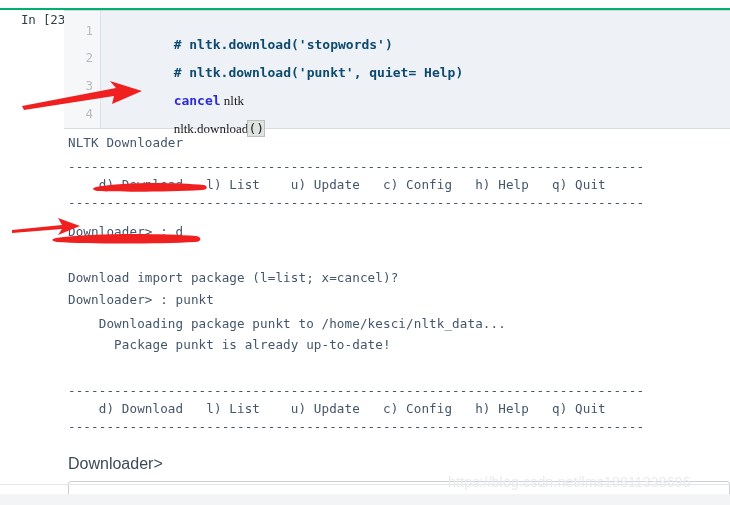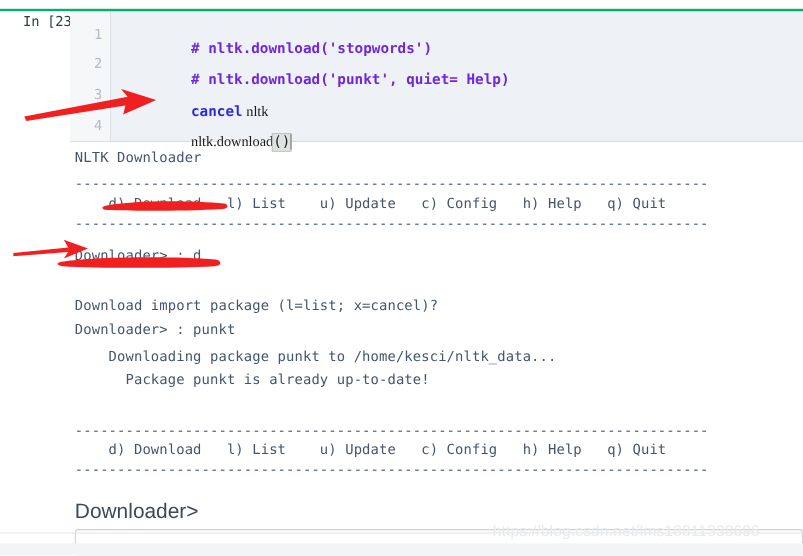--- a/index.html
+++ b/index.html
@@ -79,21 +79,21 @@
   }
   .cline {
     position: absolute;
     left: 0;
     white-space: pre;
     font-family: "DejaVu Sans Mono", monospace;
     font-size: 13px;
     line-height: 15px;
     color: #202020;
   }
-  .tok-comment { color: #6d28d9; font-weight: bold; }
+  .tok-comment { color: #0c4a6e; font-weight: bold; }
   .tok-kw      { color: #2b2bd8; font-weight: bold; }
   .tok-plain   { color: #1a1a1a; font-family: Liberation Serif, serif; }
   .brkt {
     background: #dfe3e0;
     outline: 1px solid #b9bfbb;
     color: #1a1a1a;
   }
   .caret {
     display: inline-block;
     width: 1px;
@@ -119,21 +119,21 @@
     color: #44566b;
     letter-spacing: 0.1px;
     text-align: right;
   }
 
   
   .prompt-label {
     position: absolute;
     white-space: pre;
     font-family: "Liberation Sans", sans-serif;
-    font-size: 19px;
+    font-size: 16px;
     color: #3c4a57;
   }
   .answer-box {
     position: absolute;
     background: #ffffff;
     border: 1px solid #ccd2d8;
     border-radius: 3px;
     box-sizing: border-box;
   }
 

